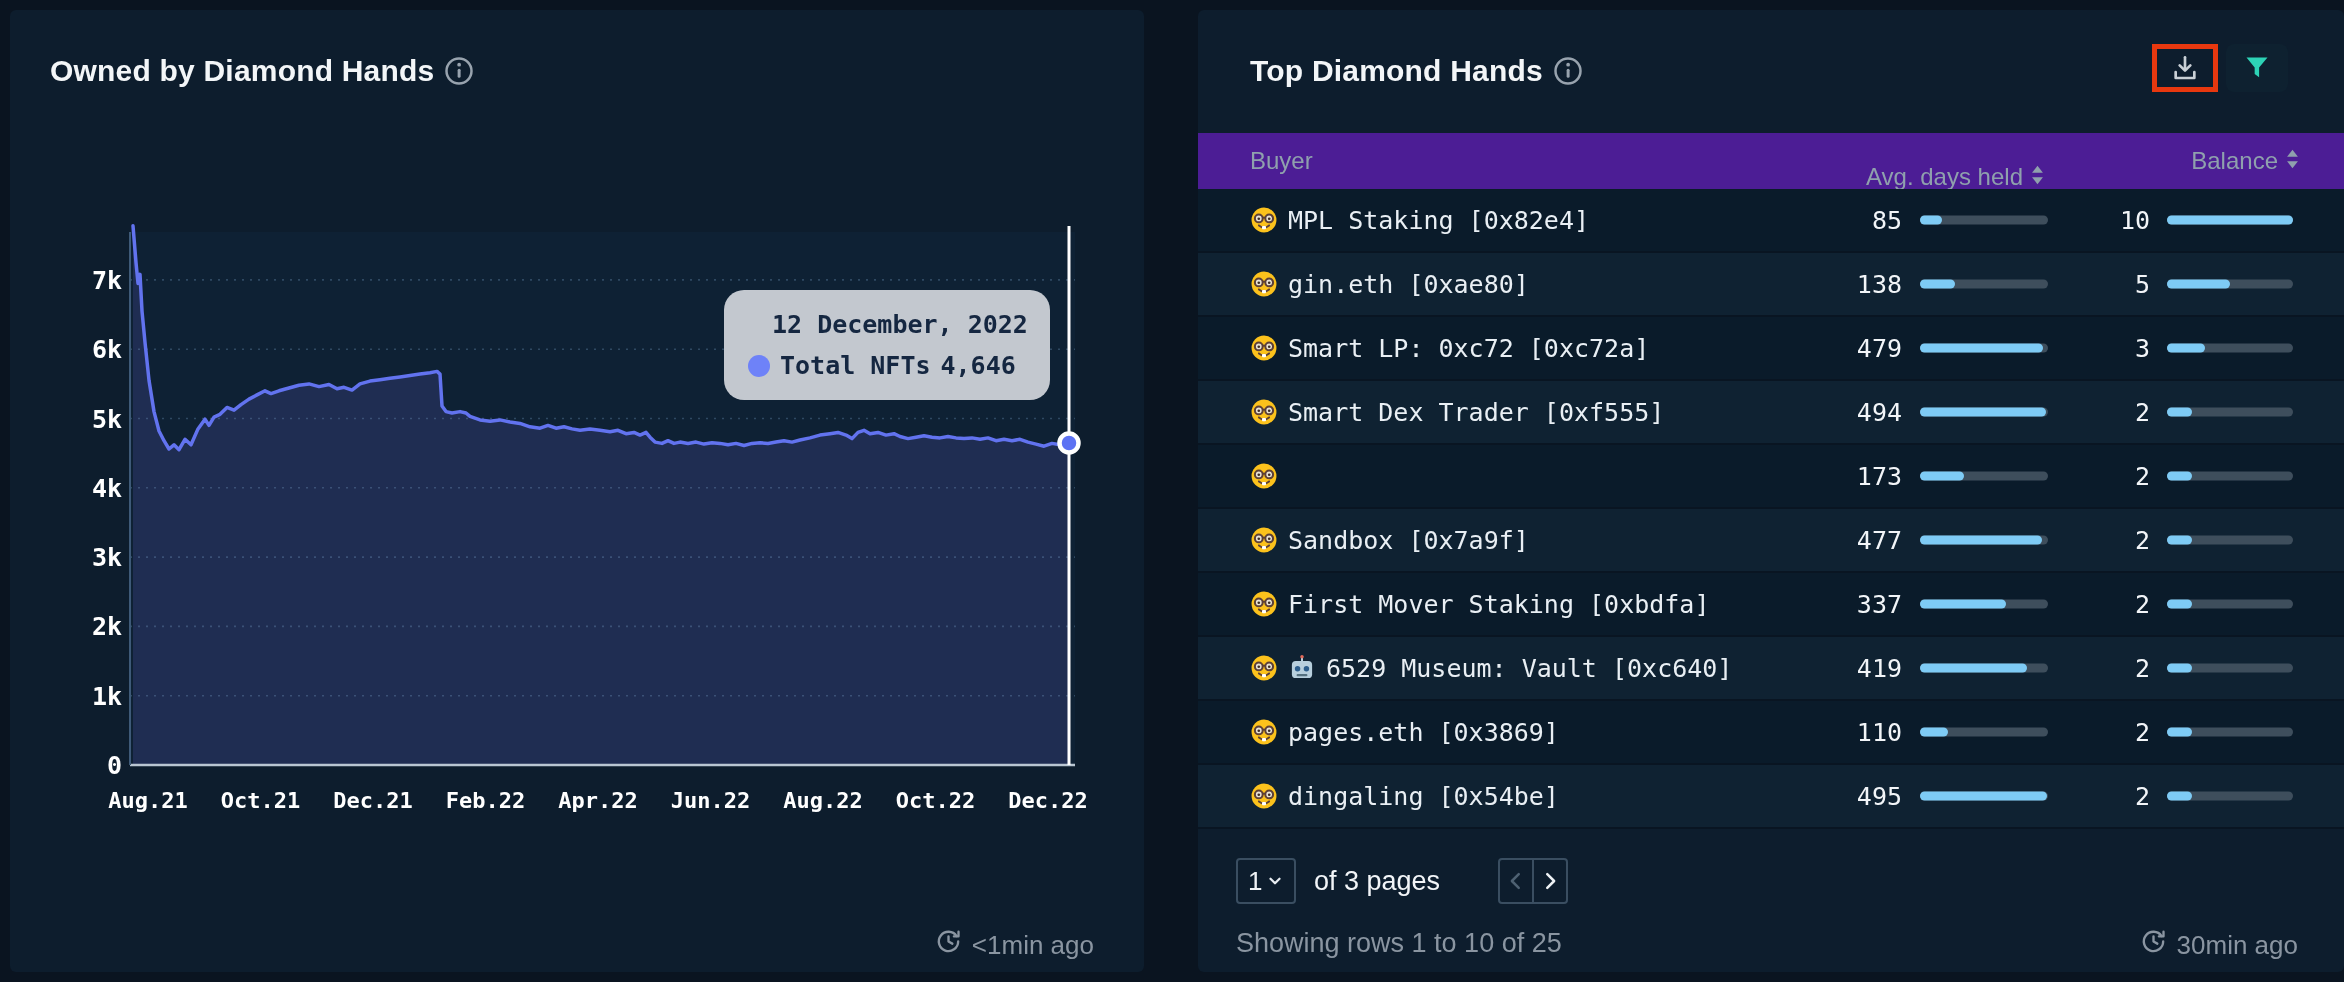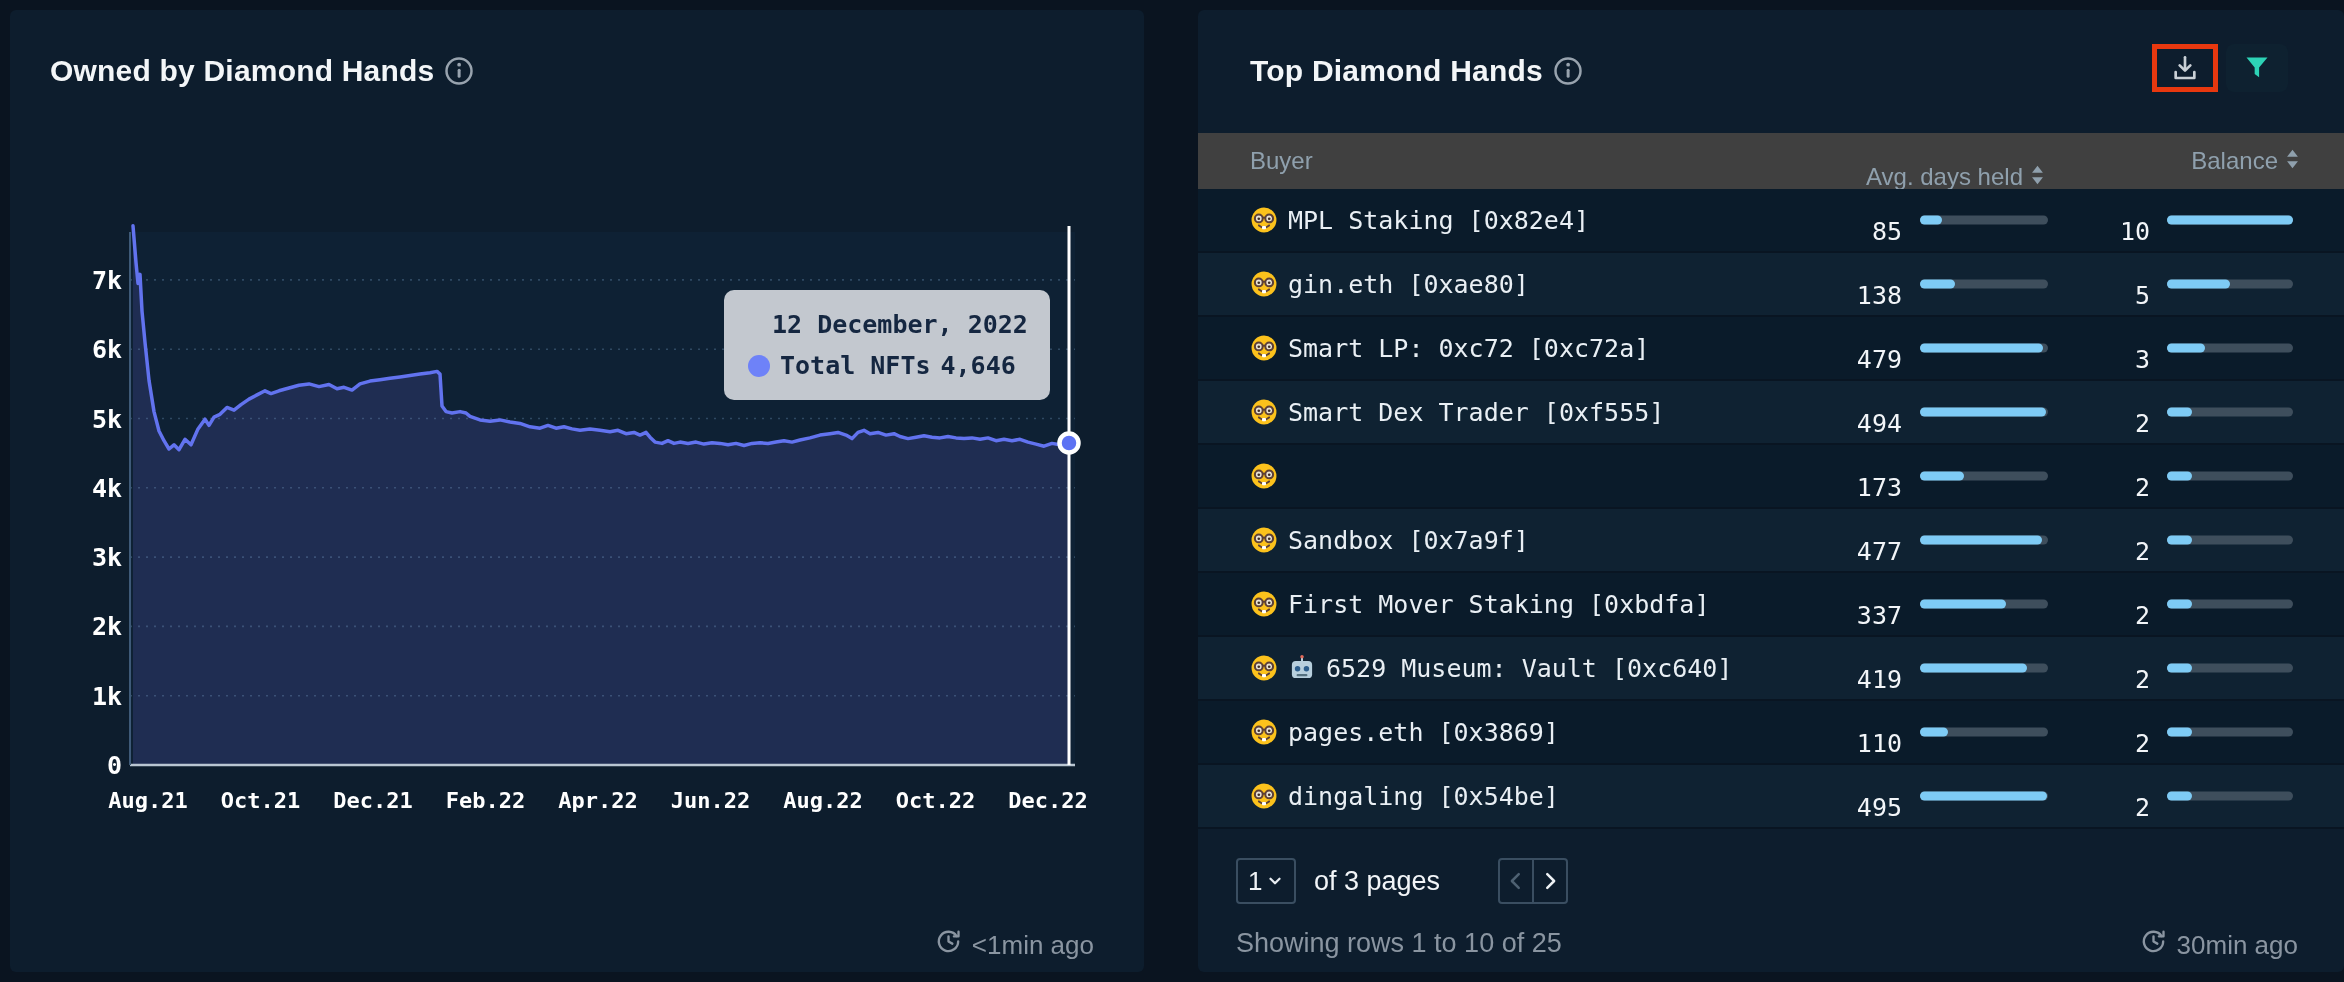--- a/index.html
+++ b/index.html
@@ -12,54 +12,54 @@
 
   .panel-title { position:absolute; display:flex; align-items:center; gap:10px; }
   #left-panel  .panel-title { left:40px; top:44px; }
   #right-panel .panel-title { left:52px; top:44px; }
   .panel-title h2 { color:#f3f6f8; font-size:30px; font-weight:bold; letter-spacing:.2px; }
   .info-icon { width:30px; height:30px; display:inline-block; }
 
   
   #chart-svg { position:absolute; left:0; top:0; width:1134px; height:962px; }
   #chart-tooltip { position:absolute; left:714px; top:280px; width:326px; height:110px;
-    background:#c3c8cf; border-radius:10px; padding:20px 0 0 24px;
+    background:#c3c8cf; border-radius:20px; padding:20px 0 0 24px;
     font-family:"DejaVu Sans Mono", monospace; font-weight:bold; color:#152741; }
   #chart-tooltip .tt-date { font-size:25px; padding-left:24px; }
   #chart-tooltip .tt-row { margin-top:12px; display:flex; align-items:center; gap:10px; font-size:25px; }
   .tt-dot { width:22px; height:22px; border-radius:50%; display:inline-block; }
 
   .updated { position:absolute; display:flex; align-items:center; gap:10px;
     color:#8a95a1; font-size:26px; }
   #left-updated  { right:50px; top:918px; }
   #right-updated { right:46px; top:918px; }
 
   
   .header-actions { position:absolute; top:34px; right:56px; display:flex; align-items:center; gap:8px; }
   #download-button { width:66px; height:48px; background:transparent; border:5px solid #e8380f;
     display:flex; align-items:center; justify-content:center; cursor:pointer; }
   #filter-button { width:62px; height:48px; background:#0e2130; border:none; border-radius:8px;
     display:flex; align-items:center; justify-content:center; cursor:pointer; }
 
   
-  .thead { position:absolute; left:0; top:123px; width:1146px; height:56px; background:#404040;
+  .thead { position:absolute; left:0; top:123px; width:1146px; height:56px; background:#4c1d95;
     color:#8fa0ad; font-size:24px; }
   .thead .th { position:absolute; top:0; height:56px; display:flex; align-items:center; }
   .th-buyer { left:52px; }
   .th-avg { left:560px; width:286px; justify-content:flex-end; gap:8px;margin-top:16px; }
   .th-bal { left:940px; width:161px; justify-content:flex-end; gap:8px; }
 
   #table-body { position:absolute; left:0; top:179px; width:1146px; }
   .trow { position:relative; width:1146px; height:64px; border-bottom:2px solid #091522; }
   .trow:nth-child(odd)  { background:#0a1b2a; }
   .trow:nth-child(even) { background:#0f2232; }
   .trow .buyer { position:absolute; left:52px; top:0; height:62px; display:flex; align-items:center; gap:10px;
     color:#e9eff4; font-family:"DejaVu Sans Mono", monospace; font-size:25px; }
   .emoji { width:28px; height:28px; }
-  .num { position:absolute; top:12px; height:62px; line-height:62px; text-align:right;
+  .num { position:absolute; top:1px; height:62px; line-height:62px; text-align:right;
     color:#f2f5f8; font-family:"DejaVu Sans Mono", monospace; font-size:25px; }
   .avg-num { left:600px; width:104px; }
   .bal-num { left:858px; width:94px; }
   .bar { position:absolute; top:50%; transform:translateY(-50%); height:9px; border-radius:5px; background:#3e4e5c; }
   .avg-bar { left:722px; width:128px; }
   .bal-bar { left:969px; width:126px; }
   .bar .fill { height:9px; border-radius:5px; background:#7ecbf5; }
 
   
   .pagination { position:absolute; left:0; top:848px; width:1146px; height:46px; color:#eef2f5; }

